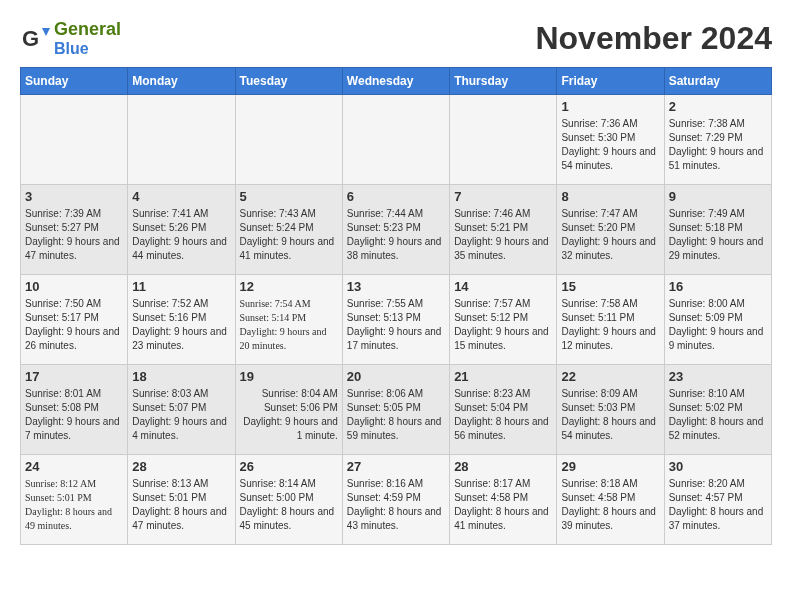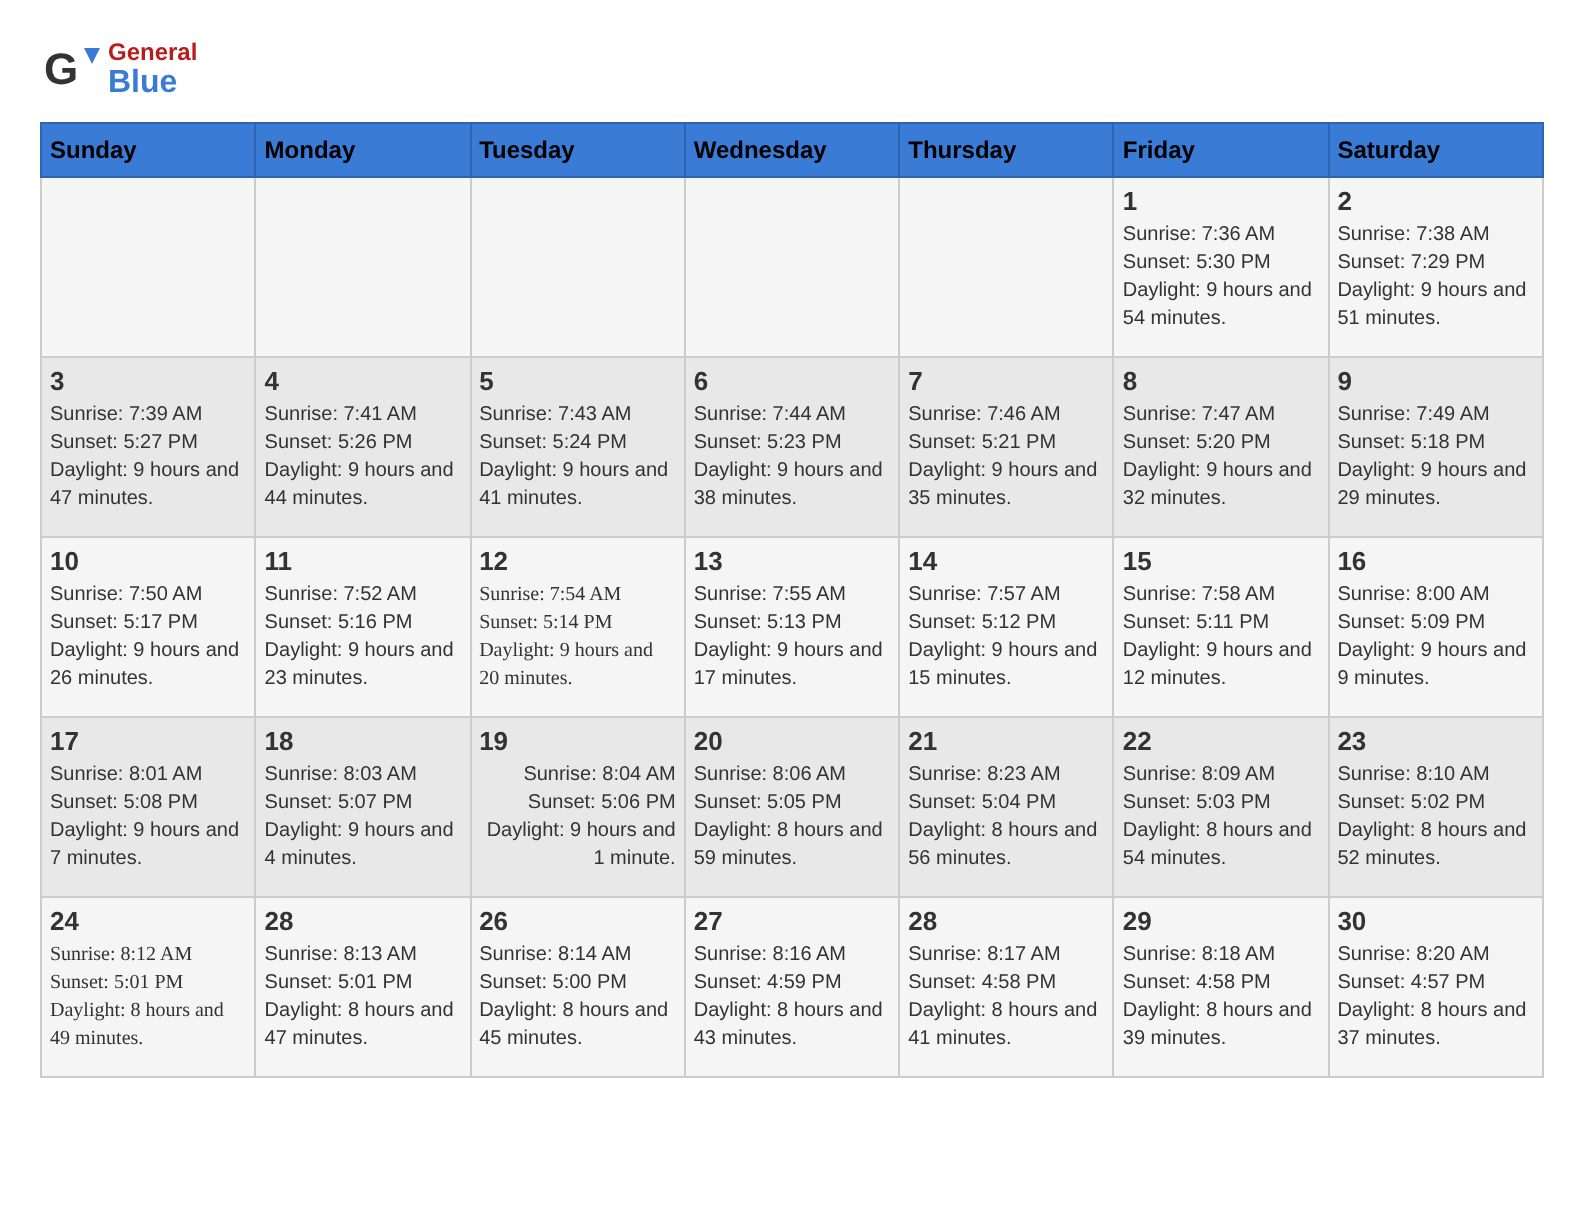--- a/index.html
+++ b/index.html
@@ -20,23 +20,23 @@
       display: flex;
       align-items: center;
       gap: 4px;
     }
     .logo-text {
       display: flex;
       flex-direction: column;
       line-height: 1.1;
     }
     .logo-general {
-      font-size: 12px;
-      font-weight: bold;
-      color: #b91c1c;
+      font-size: 18px;
+      font-weight: bold;
+      color: #4d7c0f;
     }
     .logo-blue {
       font-size: 16px;
       font-weight: bold;
       color: #3a7bd5;
     }
     .logo-icon {
       width: 30px;
       height: 30px;
     }
@@ -52,21 +52,21 @@
       font-size: 14px;
       color: #555;
     }
     table {
       width: 100%;
       border-collapse: collapse;
       table-layout: fixed;
     }
     thead tr th {
       background-color: #3a7bd5;
-      color: #000000;
+      color: #ffffff;
       font-size: 12px;
       font-weight: bold;
       padding: 6px 4px;
       text-align: left;
       border: 1px solid #2d65b3;
     }
     tbody tr {
       border-bottom: 1px solid #ccc;
     }
     tbody tr:nth-child(odd) {
@@ -106,20 +106,21 @@
     <svg class="logo-icon" viewBox="0 0 30 30">
       <text x="2" y="22" font-size="22" font-weight="bold" fill="#333">G</text>
       <polygon points="22,4 30,4 26,12" fill="#3a7bd5"></polygon>
     </svg>
     <div class="logo-text">
       <span class="logo-general">General</span>
       <span class="logo-blue">Blue</span>
     </div>
   </div>
   <div class="title-section">
+    <div class="month-title">November 2024</div>
   </div>
 </div>
 
 <table>
   <thead>
     <tr>
     <th>Sunday</th>
         <th>Monday</th>
         <th>Tuesday</th>
         <th>Wednesday</th>

